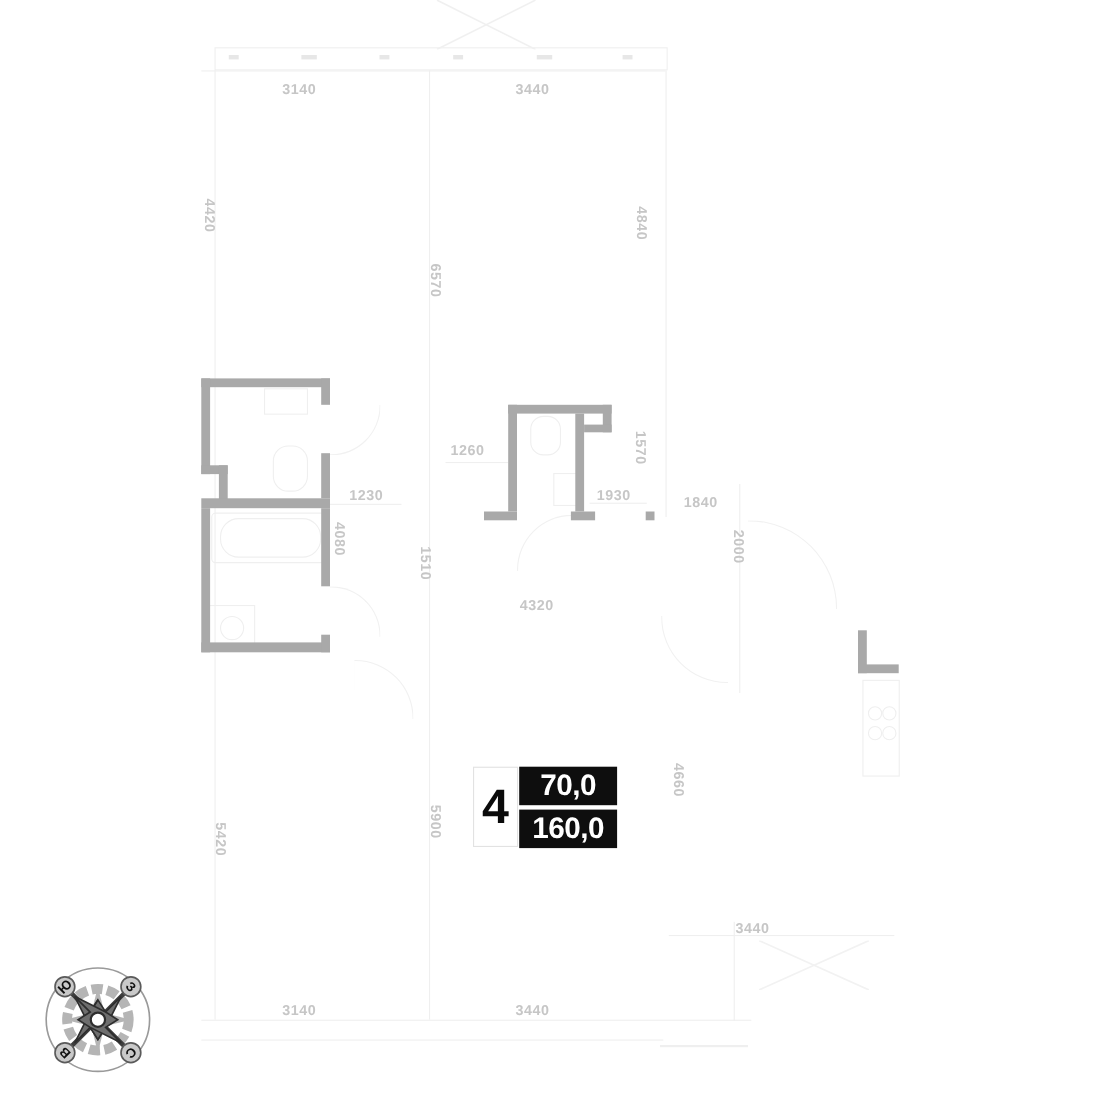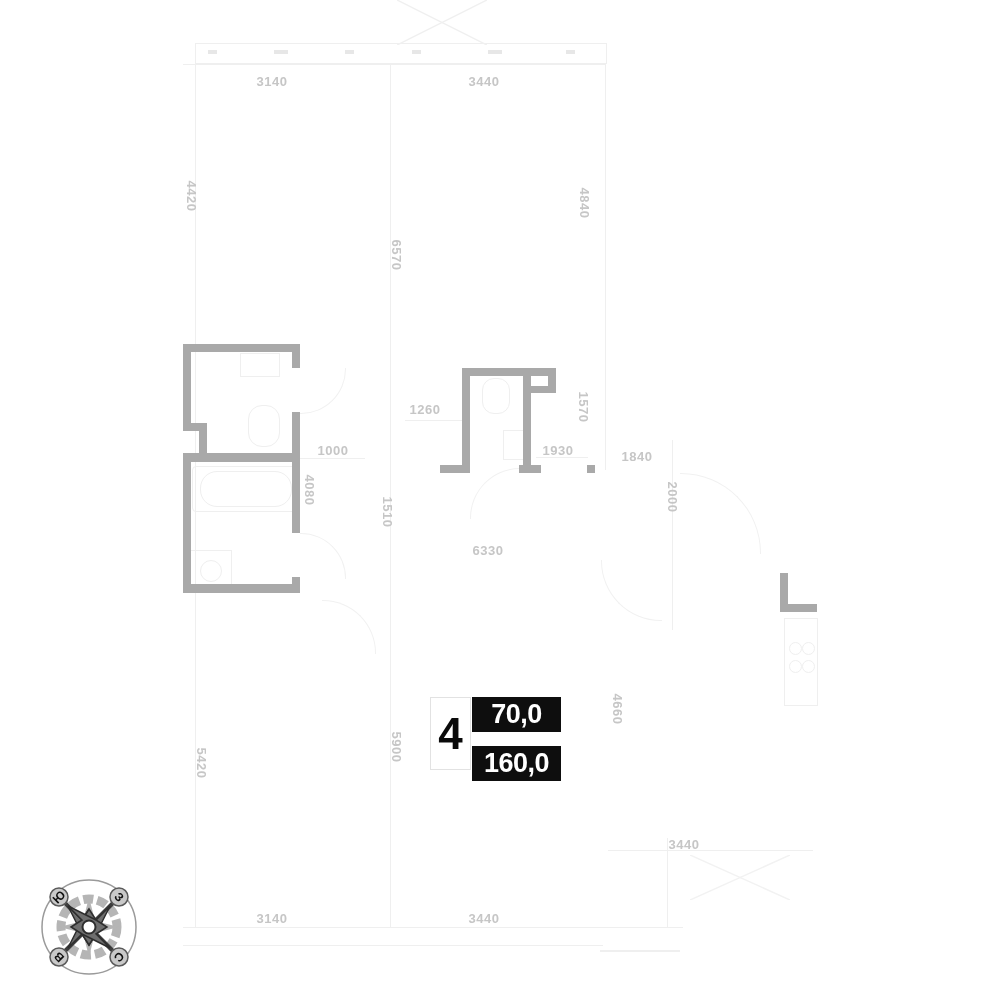--- a/index.html
+++ b/index.html
@@ -26,21 +26,21 @@
     width:41px;height:73px;background:#ffffff;border:1px solid #e2e2e2;
     display:flex;align-items:center;justify-content:center;
     font-size:44px;font-weight:bold;color:#0a0a0a;box-sizing:border-box;
   }
   #badge-areas{display:flex;flex-direction:column;margin-left:1px;}
   .area-box{
     width:89px;height:35px;background:#0e0e0e;color:#ffffff;
     display:flex;align-items:center;justify-content:center;
     font-size:27px;font-weight:bold;letter-spacing:-0.5px;
   }
-  .area-box.first{margin-bottom:14px;}
+  .area-box.first{margin-bottom:4px;}
   
   #compass{position:absolute;left:38px;top:876px;}
 </style>
 </head>
 <body>
 
 <div id="stage">
 
   <div class="ghost-box" style="left:195px;top:43px;width:410px;height:19px;"></div>
   <div class="ghost-dash" style="left:208px;top:50px;width:9px;height:4px;"></div>
@@ -119,27 +119,27 @@
   <div class="wall" style="left:780px;top:604px;width:37px;height:8px;"></div>
 
   <div id="dims">
       <div class="dim" style="left: 272px; top: 81px;">3140</div>
       <div class="dim" style="left: 484px; top: 81px;">3440</div>
       <div class="dim rot" style="left: 191px; top: 196px;">4420</div>
       <div class="dim rot" style="left: 584px; top: 203px;">4840</div>
       <div class="dim rot" style="left: 396px; top: 255px;">6570</div>
       <div class="dim" style="left: 425px; top: 409px; text-align: center;">1260</div>
       <div class="dim rot" style="left: 583px; top: 407px;">1570</div>
-      <div class="dim" style="left: 333px; top: 450px;">1000</div>
+      <div class="dim" style="left: 333px; top: 450px;">1230</div>
       <div class="dim" style="left: 558px; top: 450px;">1930</div>
       <div class="dim" style="left: 637px; top: 456px;">1840</div>
       <div class="dim rot" style="left: 309px; top: 490px;">4080</div>
       <div class="dim rot" style="left: 672px; top: 497px;">2000</div>
       <div class="dim rot" style="left: 387px; top: 512px;">1510</div>
-      <div class="dim" style="left: 488px; top: 550px;">6330</div>
+      <div class="dim" style="left: 488px; top: 550px;">4320</div>
       <div class="dim rot" style="left: 617px; top: 709px;">4660</div>
       <div class="dim rot" style="left: 396px; top: 747px;">5900</div>
       <div class="dim rot" style="left: 201px; top: 763px;">5420</div>
       <div class="dim" style="left: 684px; top: 844px;">3440</div>
       <div class="dim" style="left: 272px; top: 918px;">3140</div>
       <div class="dim" style="left: 484px; top: 918px;">3440</div>
     </div>
 
   <div id="badge">
     <div id="badge-num">4</div>

